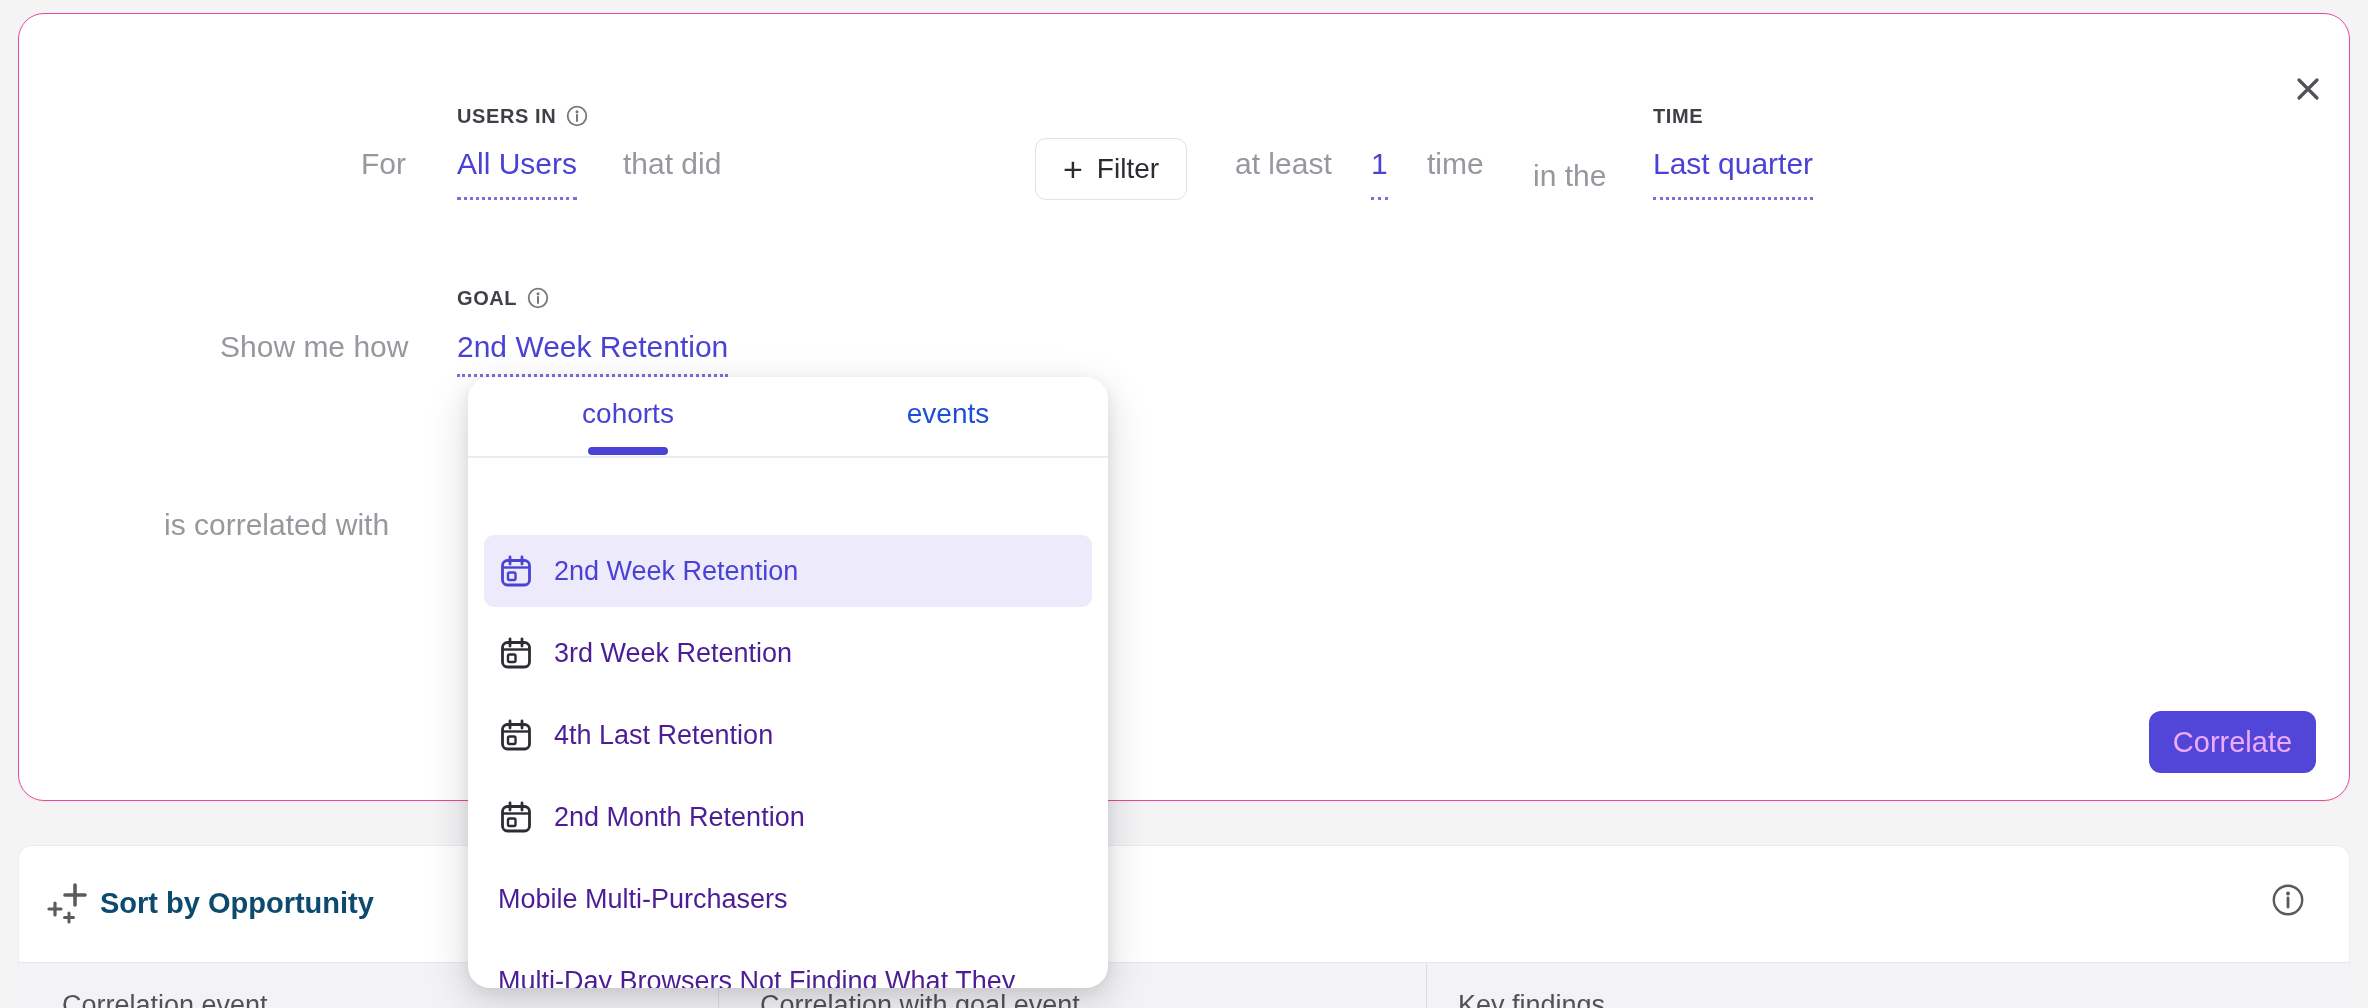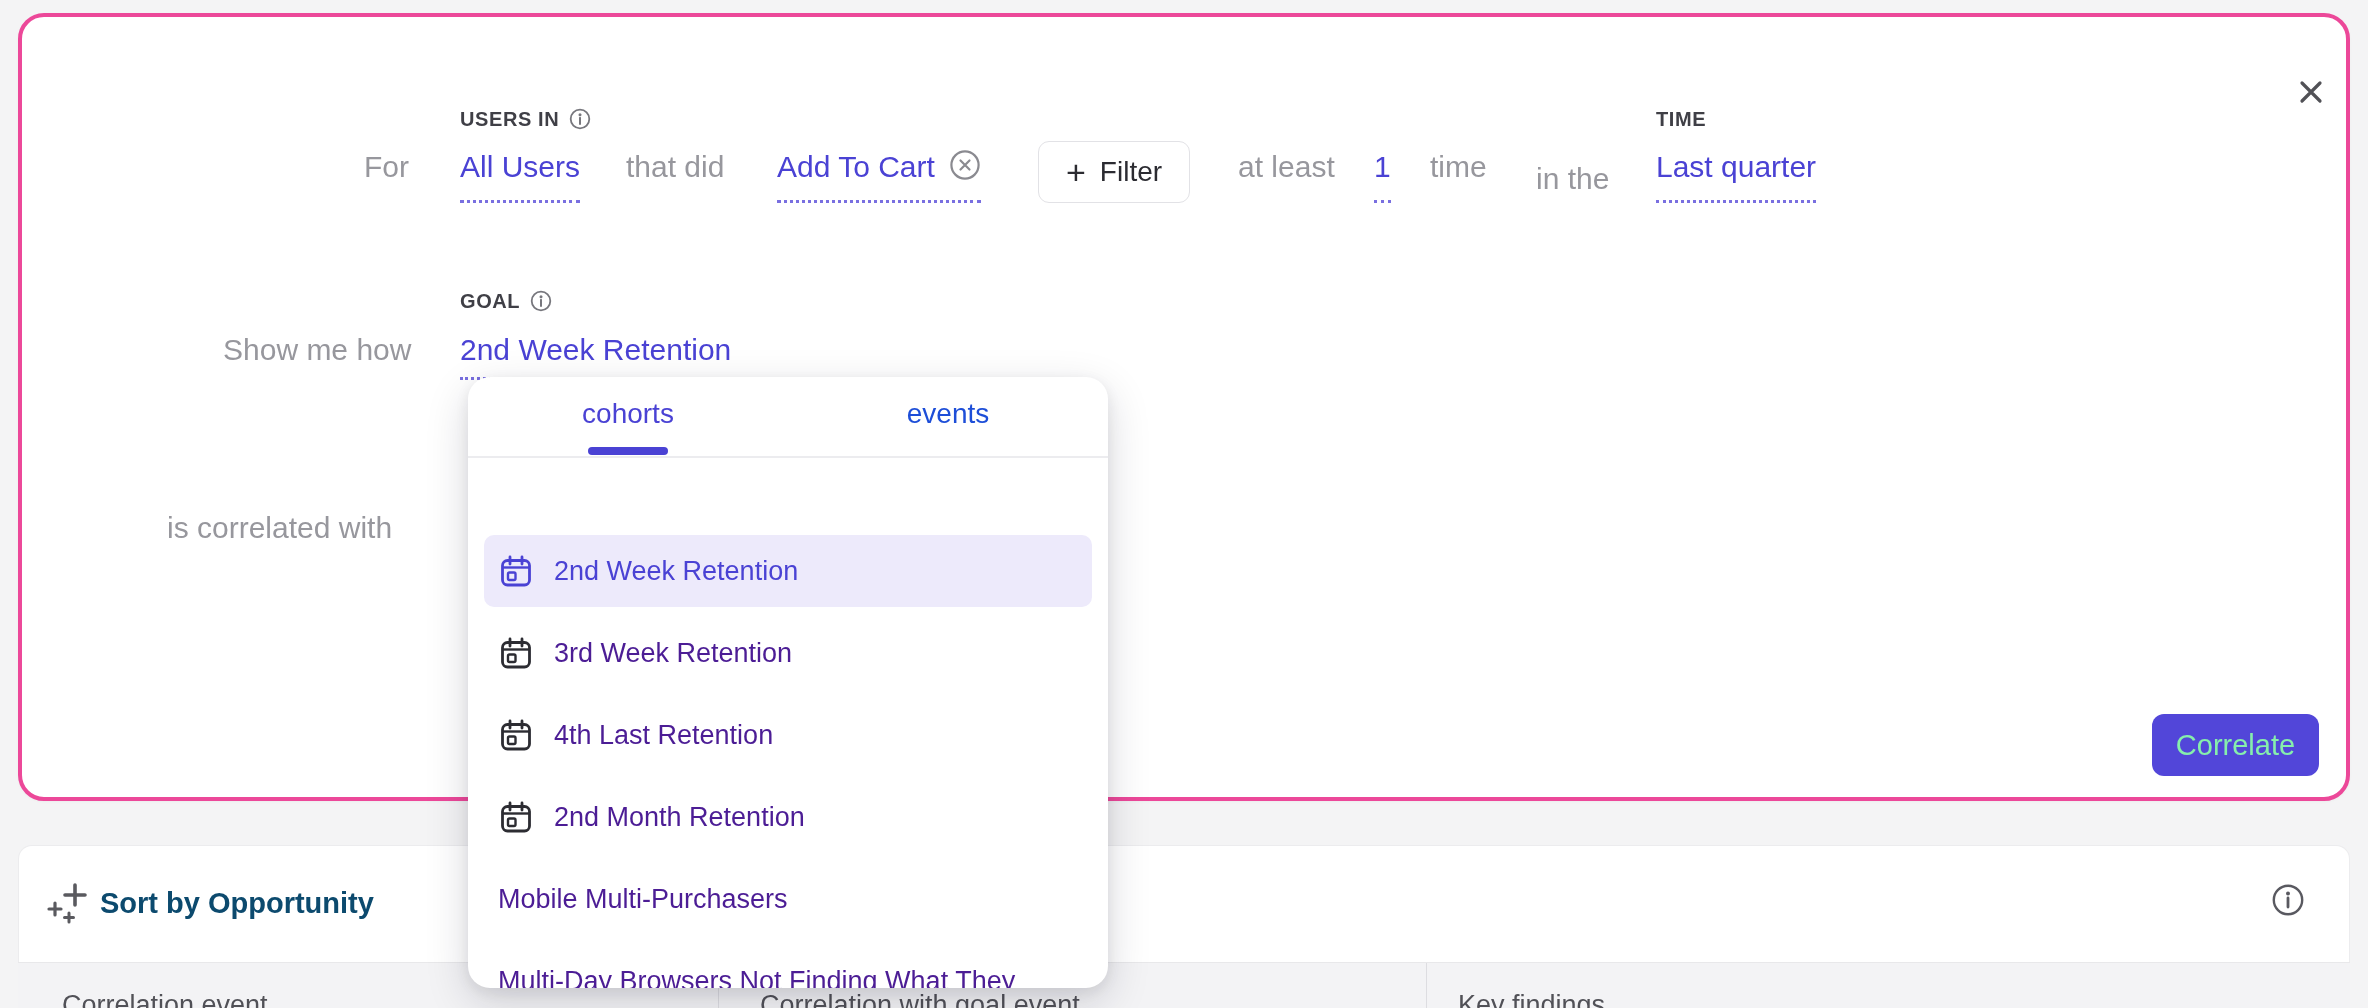--- a/index.html
+++ b/index.html
@@ -7,21 +7,21 @@
   body {
     font-family: "Liberation Sans", "DejaVu Sans", sans-serif;
     background: #f4f4f5;
     overflow: hidden;
   }
   #screen { position: relative; width: 2368px; height: 1008px; overflow: hidden; }
 
   
   .main-card {
     position: absolute; left: 18px; top: 13px; width: 2332px; height: 788px;
-    background: #ffffff; border: 4px solid #ec4899; border-radius: 26px;
+    background: #ffffff; border: 1px solid #ec4899; border-radius: 26px;
     box-shadow: 0 1px 3px rgba(0,0,0,0.03);
   }
   .gray-word { position: absolute; font-size: 30px; line-height: 38px; color: #97979d; white-space: nowrap; text-align: right; }
   .small-label {
     position: absolute; font-size: 20px; line-height: 24px; font-weight: 700;
     color: #3f3f46; letter-spacing: 0.6px; white-space: nowrap;
     display: inline-flex; align-items: center; gap: 10px;
   }
   .blue-link {
     position: absolute; font-size: 30px; line-height: 38px; font-weight: 500;
@@ -35,21 +35,21 @@
     display: inline-flex; align-items: center; gap: 14px; padding: 0 27px;
     background: #fff; border: 1.5px solid #e2e2e6; border-radius: 11px;
     font-size: 28px; color: #2b2b31; cursor: pointer;
   }
   .filter-btn .plus { font-size: 34px; font-weight: 400; color: #2b2b31; line-height: 30px; }
   .close-btn { position: absolute; left: 2266px; top: 52px; width: 46px; height: 46px;
     display: flex; align-items: center; justify-content: center; cursor: pointer; }
   .correlate-btn {
     position: absolute; left: 2130px; top: 697px; width: 167px; height: 62px;
     background: #5246d9; border: none; border-radius: 12px;
-    color: #86efac; font-size: 29px; font-weight: 500; font-family: inherit;
+    color: #f0abfc; font-size: 29px; font-weight: 500; font-family: inherit;
     display: flex; align-items: center; justify-content: center; cursor: pointer;
   }
   .remove-icon { display: inline-block; vertical-align: -4px; margin-left: 14px; }
 
   
   .dropdown {
     position: absolute; left: 432px; top: 377px; width: 640px; height: 611px;
     background: #ffffff; border-radius: 22px; z-index: 5; overflow: hidden;
     box-shadow: 0 4px 14px rgba(20,20,43,0.08), 0 14px 44px rgba(20,20,43,0.16);
     margin-left: 36px;
@@ -116,26 +116,20 @@
       </svg>
     </div>
     <div class="small-label" style="left:1634px; top:90px;">
       <span>TIME</span>
     </div>
 
     <span class="gray-word" style="left:342px; top:131px;">For</span>
     <span class="blue-link" style="left:438px; top:131px;">All Users</span>
     <span class="gray-word" style="left:604px; top:131px;">that did</span>
 
-    <span class="blue-link" style="left:755px; top:131px;">
-      <span>Add To Cart</span><svg class="remove-icon" width="32" height="32" viewBox="0 0 32 32">
-        <circle cx="16" cy="16" r="13.6" fill="none" stroke="#8a8a90" stroke-width="2.2"></circle>
-        <path d="M11.5 11.5 L20.5 20.5 M20.5 11.5 L11.5 20.5" stroke="#8a8a90" stroke-width="2.2" stroke-linecap="round"></path>
-      </svg>
-    </span>
 
     <div class="filter-btn">
       <span class="plus">+</span>
       <span>Filter</span>
     </div>
 
     <span class="gray-word" style="left:1216px; top:131px;">at least</span>
     <span class="blue-link" style="left:1352px; top:131px;">1</span>
     <span class="gray-word" style="left:1408px; top:131px;">time</span>
     <span class="gray-word" style="left:1514px; top:131px;margin-top:12px;">in the</span>

